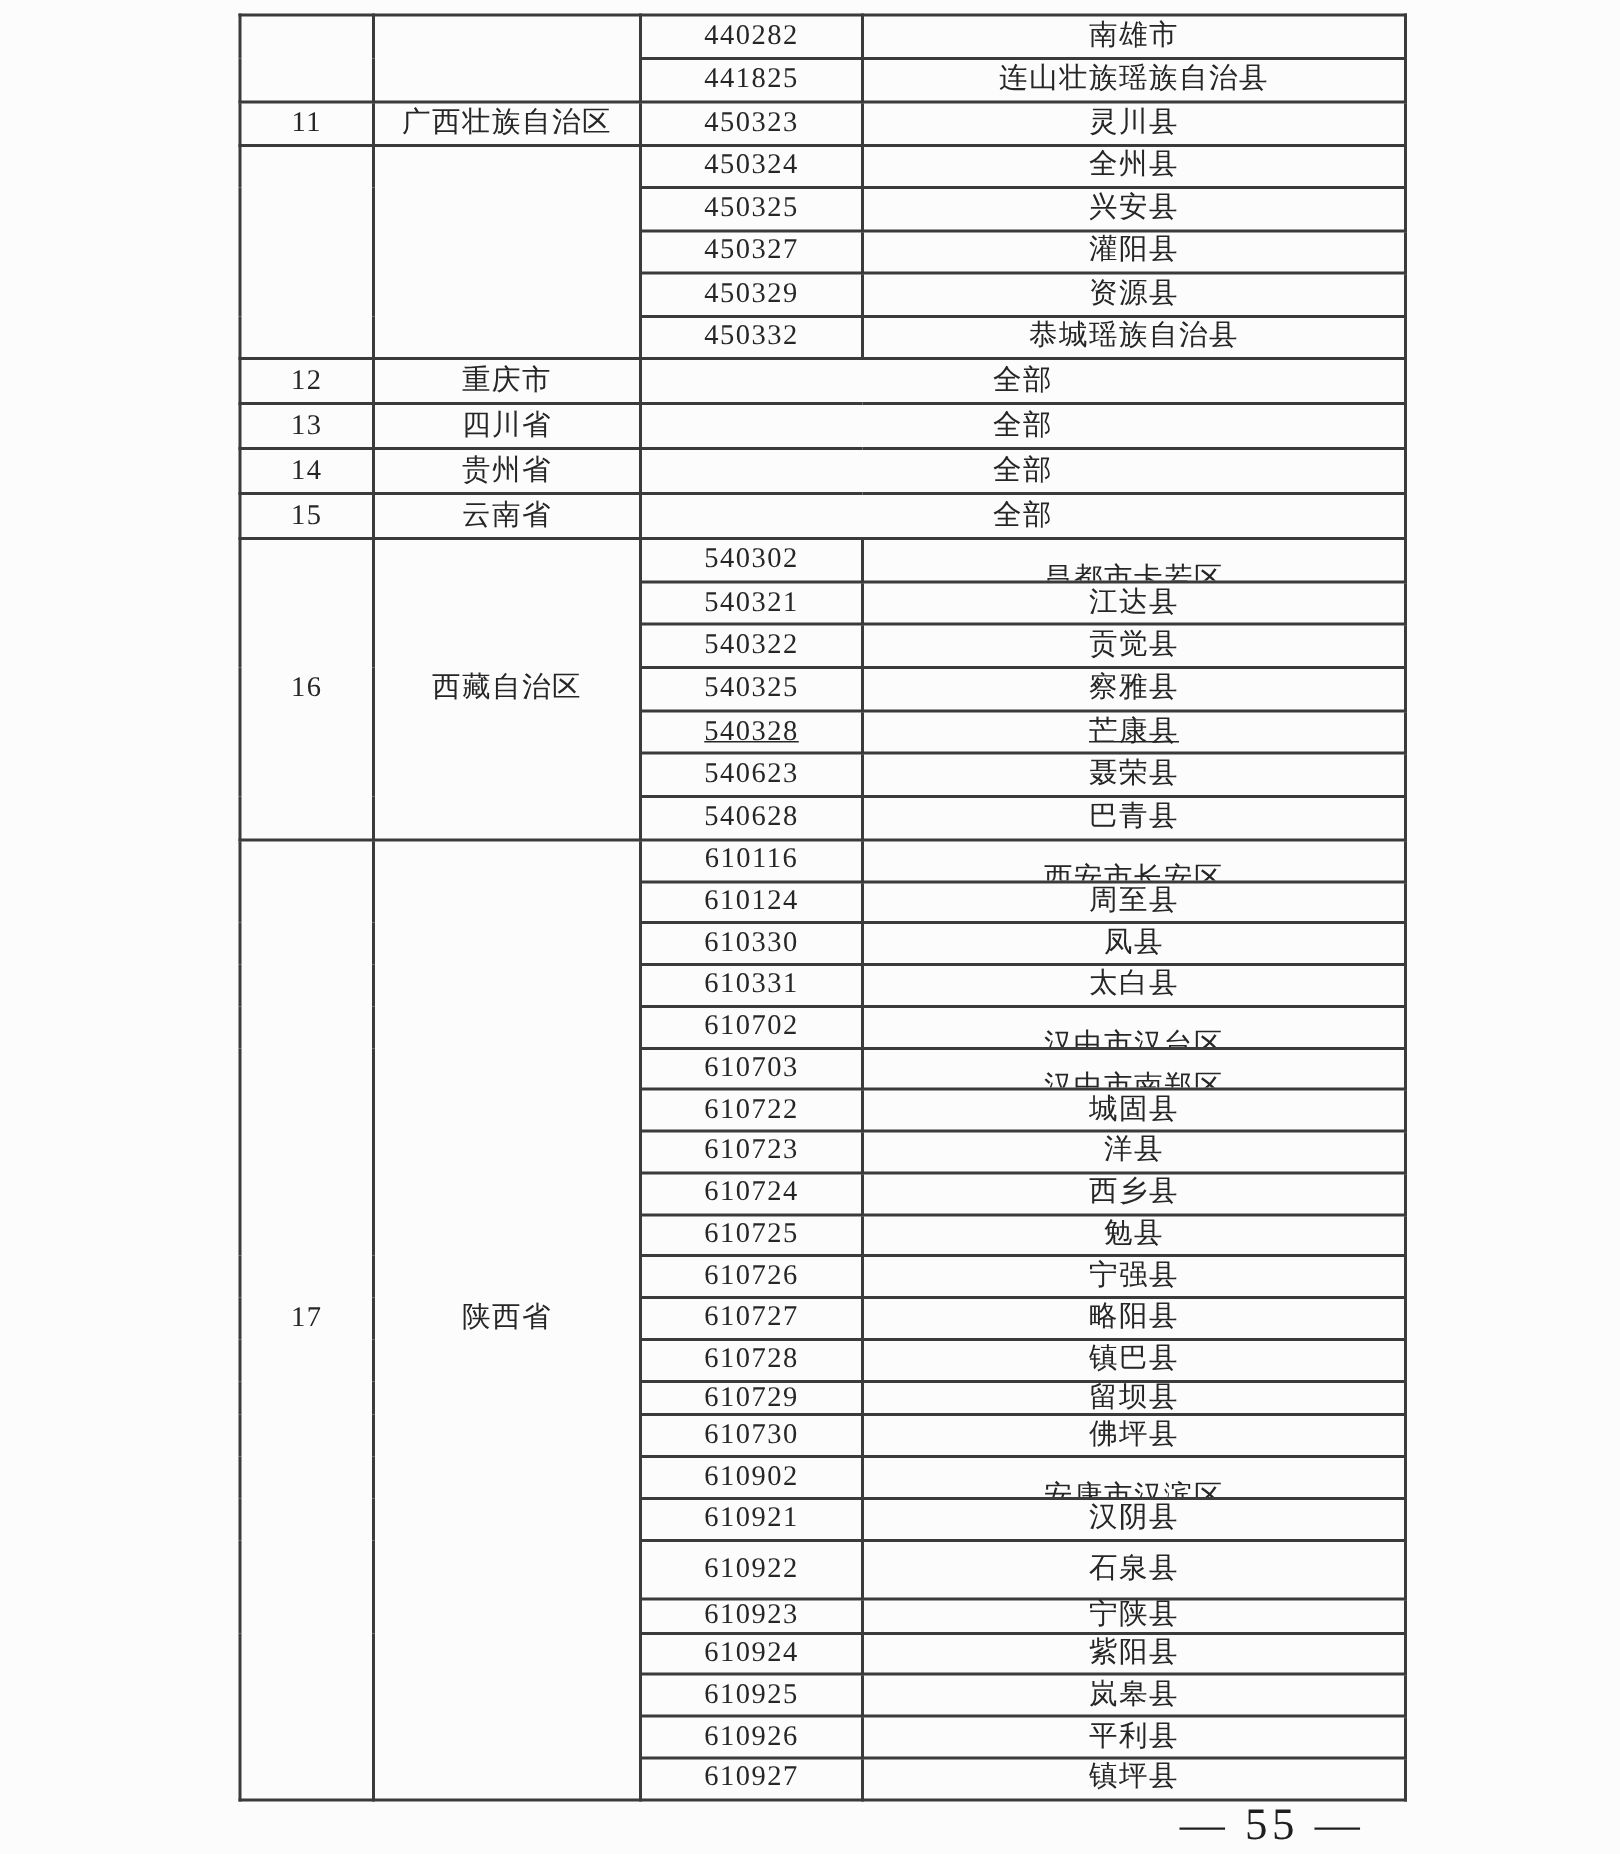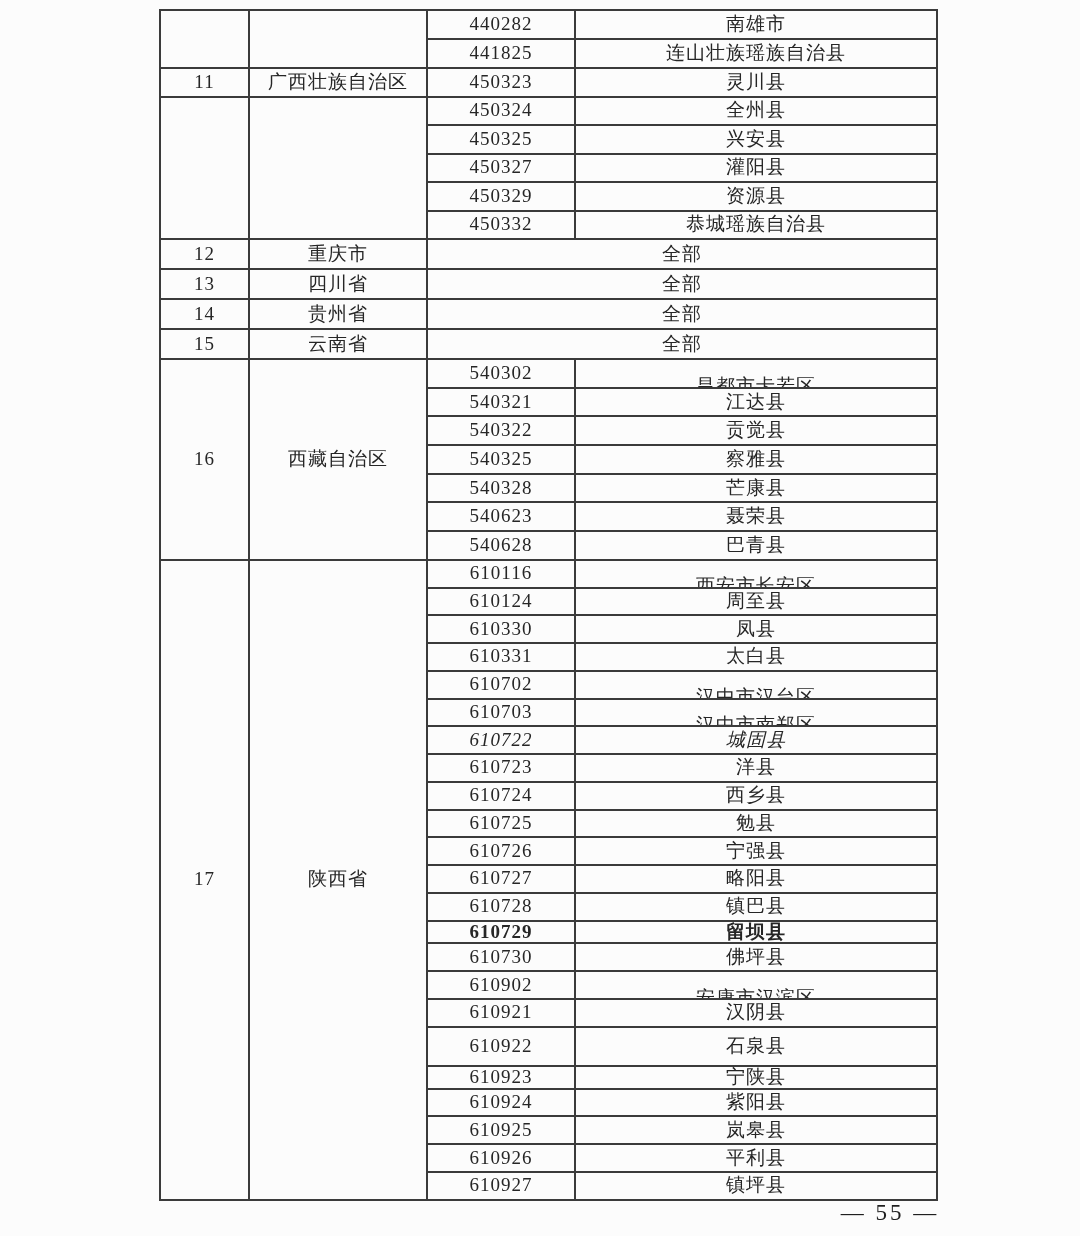--- a/index.html
+++ b/index.html
@@ -44,24 +44,24 @@
   td.c-name.clipped {
     overflow: hidden;
   }
   td.c-name.clipped .clip-text {
     display: inline-block;
     transform: translateY(13px);
   }
   .page-number {
     position: absolute;
     top: 1200px;
-    left: 790px;
+    left: 748px;
     width: 200px;
     text-align: center;
-    font-size: 23px;
+    font-size: 30px;
     letter-spacing: 3px;
     color: #1f1f1f;
   }
 </style>
 </head>
 <body>
 
 <div class="page">
 
   <table class="doc-table">
@@ -141,21 +141,21 @@
           <td class="c-name"><span>江达县</span></td>
         </tr>
         <tr style="height: 28.7px;">
           <td class="c-code">540322</td>
           <td class="c-name"><span>贡觉县</span></td>
         </tr>
         <tr style="height: 28.7px;">
           <td class="c-code">540325</td>
           <td class="c-name"><span>察雅县</span></td>
         </tr>
-        <tr style="height: 28.7px;">
+        <tr style="height: 28.7px; text-decoration: underline;">
           <td class="c-code">540328</td>
           <td class="c-name"><span>芒康县</span></td>
         </tr>
         <tr style="height: 28.7px;">
           <td class="c-code">540623</td>
           <td class="c-name"><span>聂荣县</span></td>
         </tr>
         <tr style="height: 28.7px;">
           <td class="c-code">540628</td>
           <td class="c-name"><span>巴青县</span></td>
@@ -179,21 +179,21 @@
           <td class="c-name"><span>太白县</span></td>
         </tr>
         <tr style="height: 27.75px;">
           <td class="c-code">610702</td>
           <td class="c-name clipped"><span class="clip-text">汉中市汉台区</span></td>
         </tr>
         <tr style="height: 27.75px;">
           <td class="c-code">610703</td>
           <td class="c-name clipped"><span class="clip-text">汉中市南郑区</span></td>
         </tr>
-        <tr style="height: 27.75px; font-style: italic;">
+        <tr style="height: 27.75px;">
           <td class="c-code">610722</td>
           <td class="c-name"><span>城固县</span></td>
         </tr>
         <tr style="height: 27.75px;">
           <td class="c-code">610723</td>
           <td class="c-name"><span>洋县</span></td>
         </tr>
         <tr style="height: 27.75px;">
           <td class="c-code">610724</td>
           <td class="c-name"><span>西乡县</span></td>
@@ -207,21 +207,21 @@
           <td class="c-name"><span>宁强县</span></td>
         </tr>
         <tr style="height: 27.75px; padding-left: 10px;">
           <td class="c-code">610727</td>
           <td class="c-name"><span>略阳县</span></td>
         </tr>
         <tr style="height: 27.75px; margin-top: 34px;">
           <td class="c-code">610728</td>
           <td class="c-name"><span>镇巴县</span></td>
         </tr>
-        <tr style="height: 18px; font-weight: bold;">
+        <tr style="height: 18px;">
           <td class="c-code">610729</td>
           <td class="c-name"><span>留坝县</span></td>
         </tr>
         <tr style="height: 27.75px;">
           <td class="c-code">610730</td>
           <td class="c-name"><span>佛坪县</span></td>
         </tr>
         <tr style="height: 27.75px;">
           <td class="c-code">610902</td>
           <td class="c-name clipped"><span class="clip-text">安康市汉滨区</span></td>

